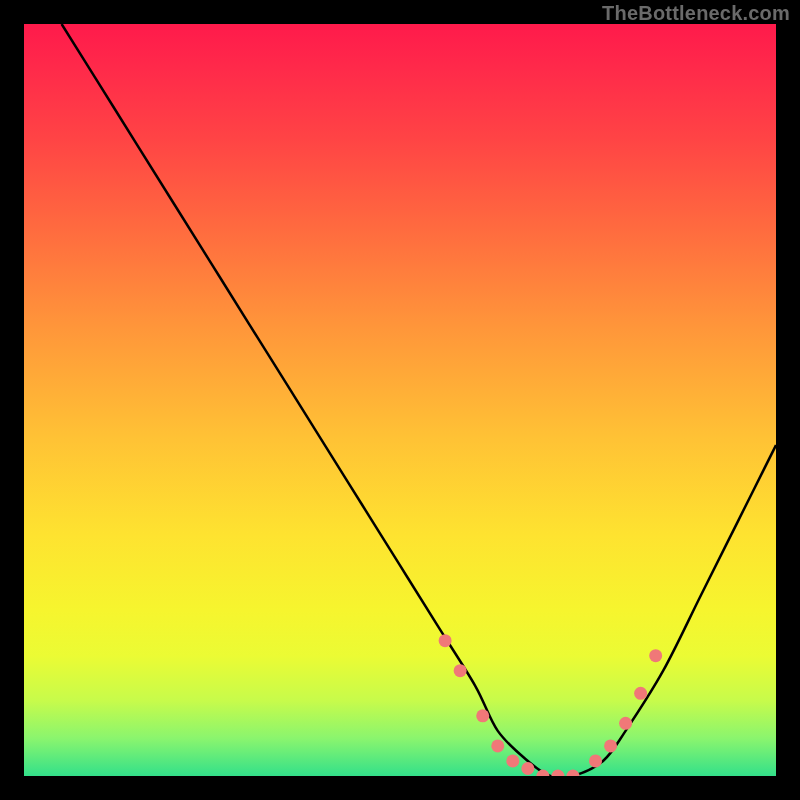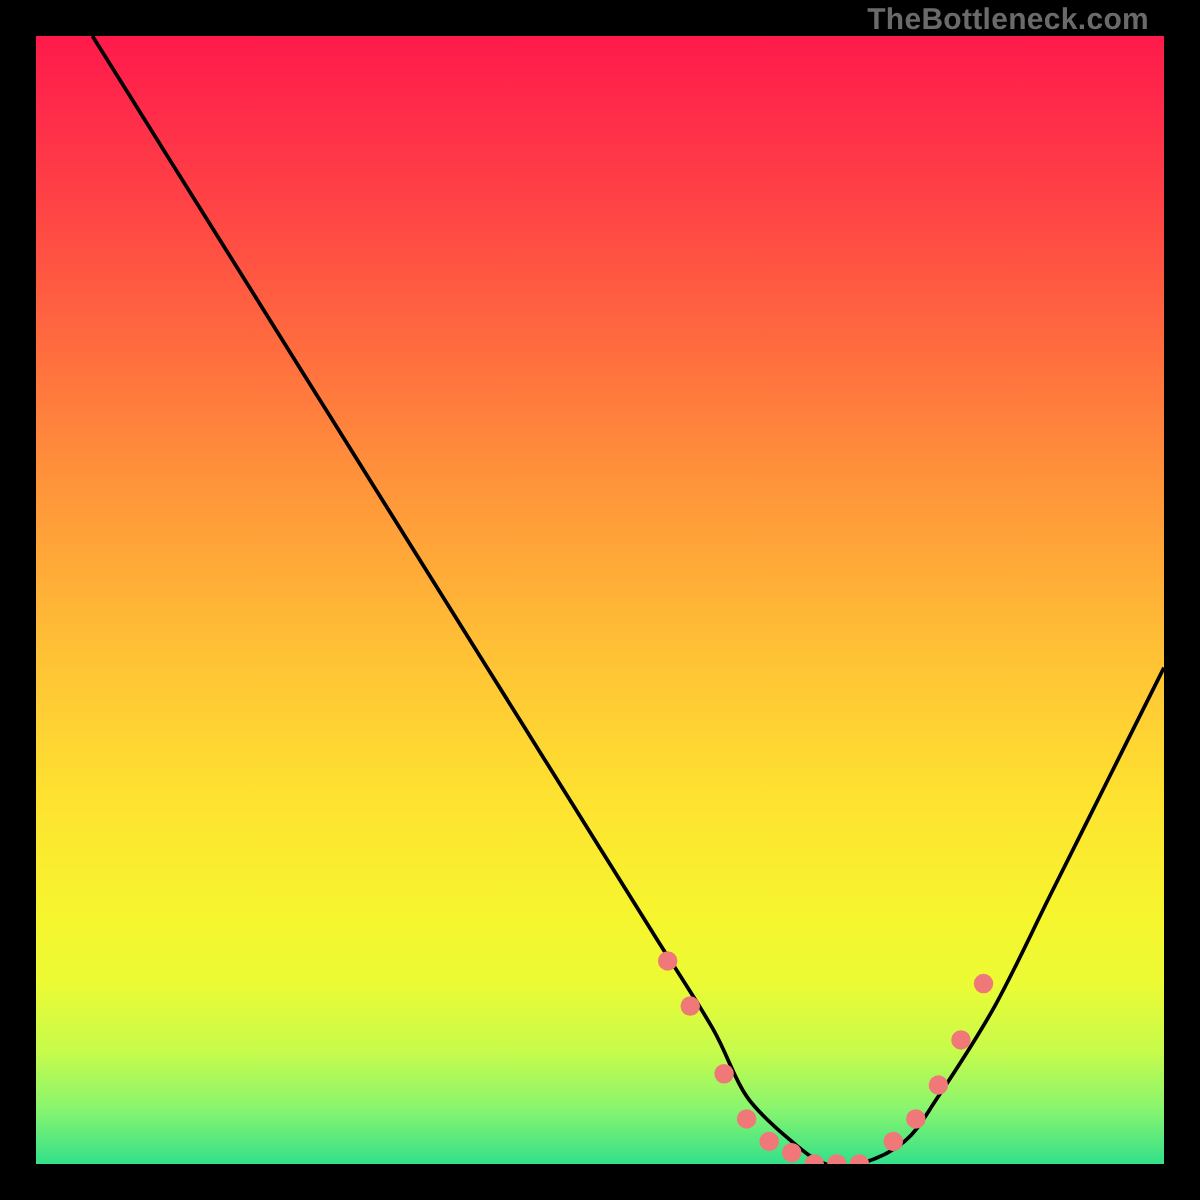--- a/index.html
+++ b/index.html
@@ -52,21 +52,21 @@
     position: absolute;
     left: 0;
     top: 0;
     width: 752px;
     height: 752px;
     pointer-events: none;
   }
   .watermark {
     position: absolute;
     top: 2px;
-    right: 34px;
+    right: 10px;
     font-family: Arial, Helvetica, sans-serif;
     font-size: 20px;
     font-weight: 600;
     color: #6a6a6a;
     letter-spacing: 0.2px;
     pointer-events: none;
   }
 </style>
 </head>
 <body>

